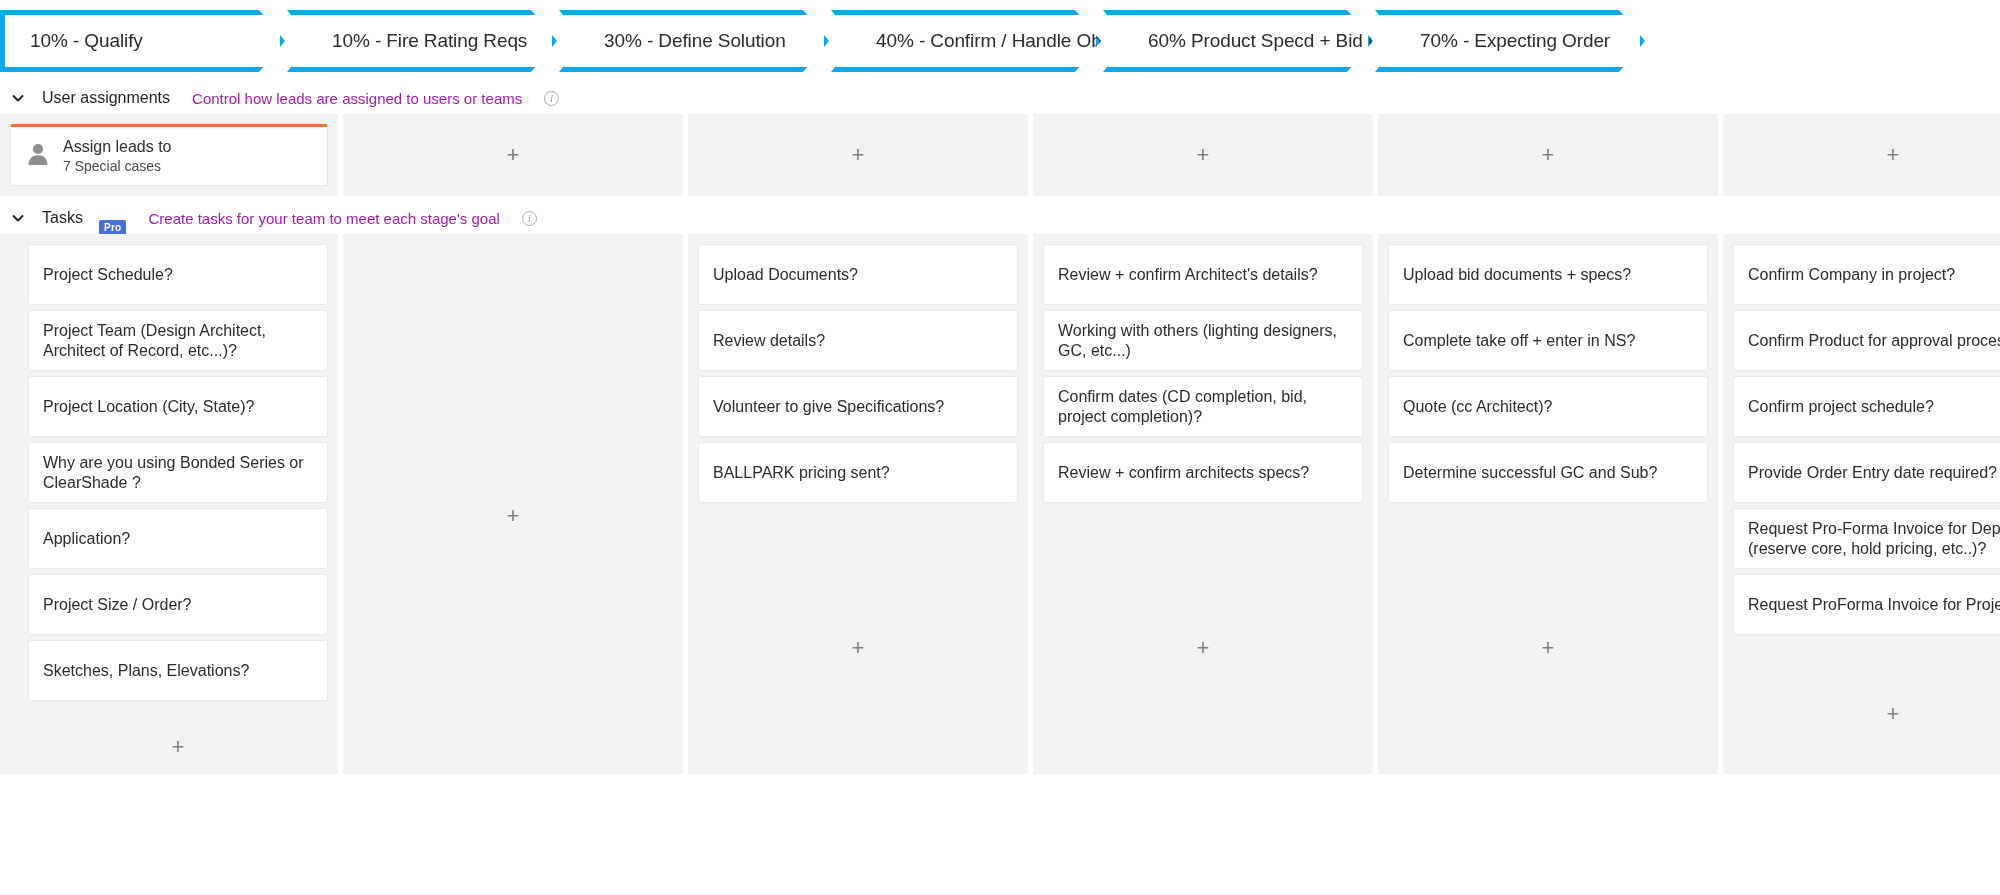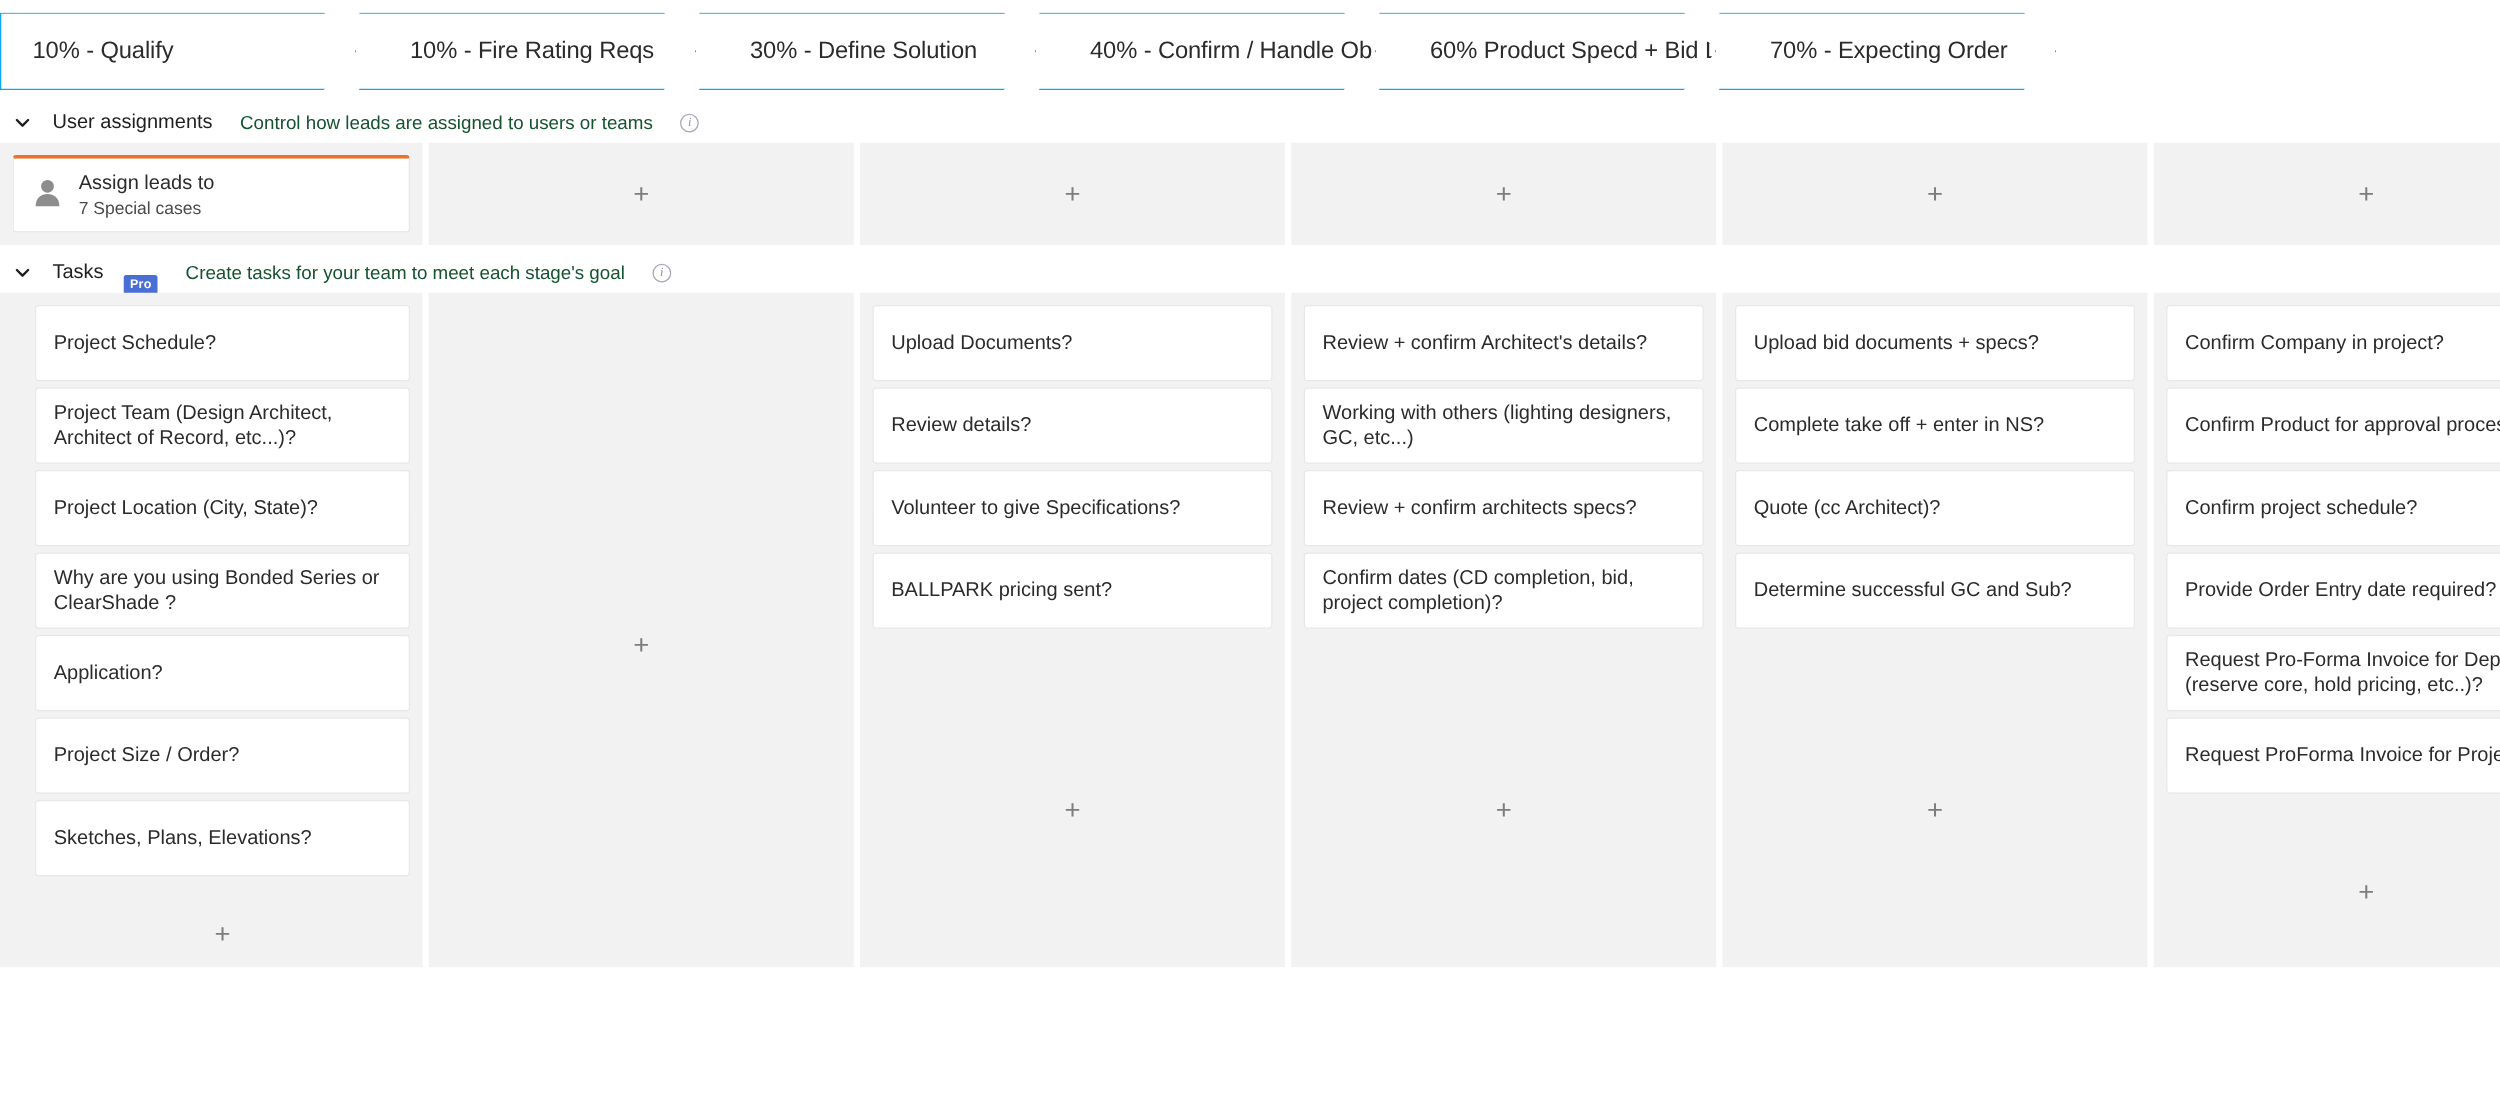--- a/index.html
+++ b/index.html
@@ -28,21 +28,21 @@
   }
   .stage-track {
     display: flex;
     height: 82px;
     padding: 10px 0 0 0;
   }
   .stage-chip {
     position: relative;
     height: 62px;
     background: #ffffff;
-    border: 1px solid #0ea5e9;
+    border: 5px solid #0ea5e9;
     margin-right: 2px;
     display: flex;
     align-items: center;
     flex: 0 0 auto;
     cursor: pointer;
     clip-path: polygon(0 0, calc(100% - 26px) 0, 100% 50%, calc(100% - 26px) 100%, 0 100%, 26px 50%);
   }
   .stage-chip:first-child {
     clip-path: polygon(0 0, calc(100% - 26px) 0, 100% 50%, calc(100% - 26px) 100%, 0 100%);
   }
@@ -85,21 +85,21 @@
     font-weight: bold;
     line-height: 1;
     padding: 3px 5px 3px 5px;
     border-radius: 2px;
     letter-spacing: 0.3px;
     vertical-align: middle;
     margin-top: 20px;
   }
   .section-sub {
     font-size: 15px;
-    color: #14532d;
+    color: #a21caf;
     white-space: nowrap;
     margin-left: 6px;
   }
   .info-icon {
     width: 15px; height: 15px;
     border: 1px solid #a9a9bb;
     border-radius: 50%;
     color: #8e8ea3;
     font-size: 10px;
     font-style: italic;
@@ -320,25 +320,25 @@
         <div class="task-plus">+</div>
       </div>
       <div class="col" style="width: 340px;">
         <div class="task-card">
           <span class="task-text">Review + confirm Architect's details?</span>
         </div>
         <div class="task-card">
           <span class="task-text">Working with others (lighting designers, GC, etc...)</span>
         </div>
         <div class="task-card">
+          <span class="task-text">Confirm dates (CD completion, bid, project completion)?</span>
+        </div>
+        <div class="task-card">
           <span class="task-text">Review + confirm architects specs?</span>
         </div>
-        <div class="task-card">
-          <span class="task-text">Confirm dates (CD completion, bid, project completion)?</span>
-        </div>
         <div class="task-plus">+</div>
       </div>
       <div class="col" style="width: 340px;">
         <div class="task-card">
           <span class="task-text">Upload bid documents + specs?</span>
         </div>
         <div class="task-card">
           <span class="task-text">Complete take off + enter in NS?</span>
         </div>
         <div class="task-card">

